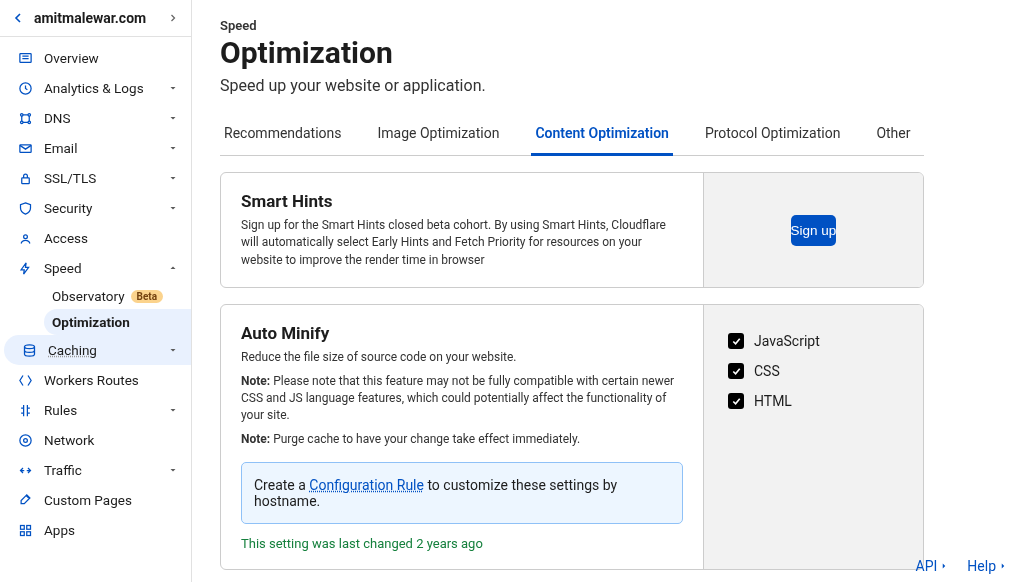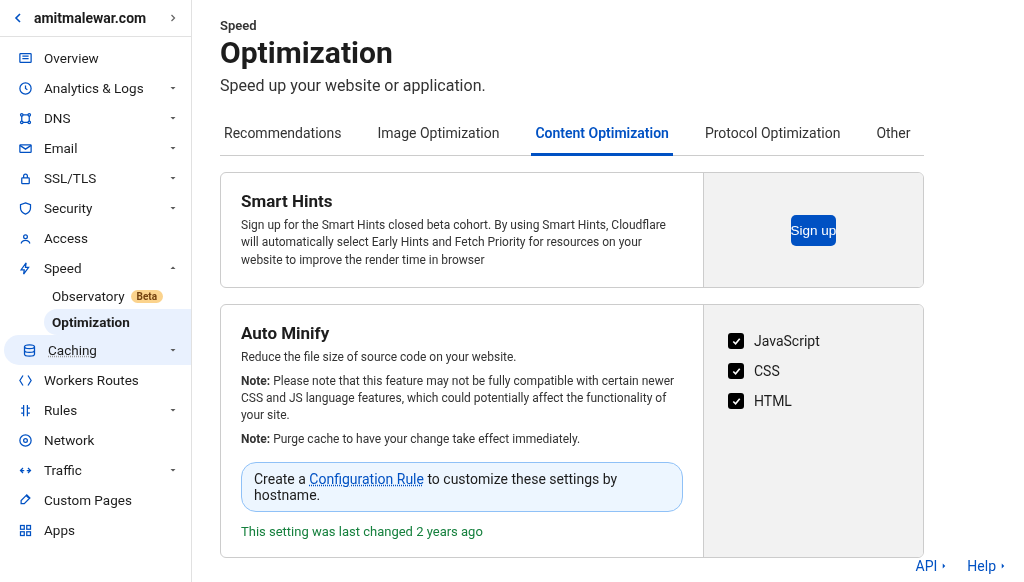--- a/index.html
+++ b/index.html
@@ -37,21 +37,21 @@
   .tab.active { color:#0051c3; font-weight:600; border-bottom: 3px solid #0051c3; margin-bottom:-1px;}
 
   .card { border:1px solid #ccc; border-radius:6px; margin-top:16px; display:flex; overflow:hidden;}
   .card-body { flex:1; padding: 18px 20px; }
   .card-side { width:220px; background:#f2f2f2; border-left:1px solid #ccc; display:flex; flex-direction:column; align-items:center; justify-content:center; padding: 20px; gap: 14px;}
   .card h3 { font-size:17px; font-weight:700; }
   .card p { font-size:12px; color:#333; margin-top:6px; line-height:1.45;}
   .btn-primary { background:#0051c3; color:#fff; border:none; border-radius:5px; padding: 8px 0; font-size:13.5px; cursor:pointer;}
   .note { margin-top:14px;}
   .note b { font-weight:700;}
-  .rule-hint { border:1px solid #8fc1f7; background:#edf6ff; border-radius:15px; padding: 8px 12px; margin-top:14px; font-size:14px;}
+  .rule-hint { border:1px solid #8fc1f7; background:#edf6ff; border-radius:5px; padding: 14px 12px; margin-top:14px; font-size:14px;}
   .rule-hint a { color:#0051c3; text-decoration: underline dotted;}
   .meta { font-size:13px; color:#15803d; margin-top:12px;}
   .check-row { display:flex; align-items:center; gap:10px; font-size:14px; width:100%; }
   .check-row .box { width:16px; height:16px; background:#000; border-radius:3px; display:flex; align-items:center; justify-content:center;}
   .check-row .box svg { stroke:#fff; }
   .card-side.start { align-items:flex-start; justify-content:flex-start; padding: 28px 24px; }
 
   .footer-links { position:fixed; bottom:8px; left: 0; width:1024px; display:flex; justify-content:flex-end; gap:18px; padding-right: 16px; font-size:14px;}
   .footer-links a { color:#0051c3; text-decoration:none; display:flex; align-items:center; gap:2px;}
 

